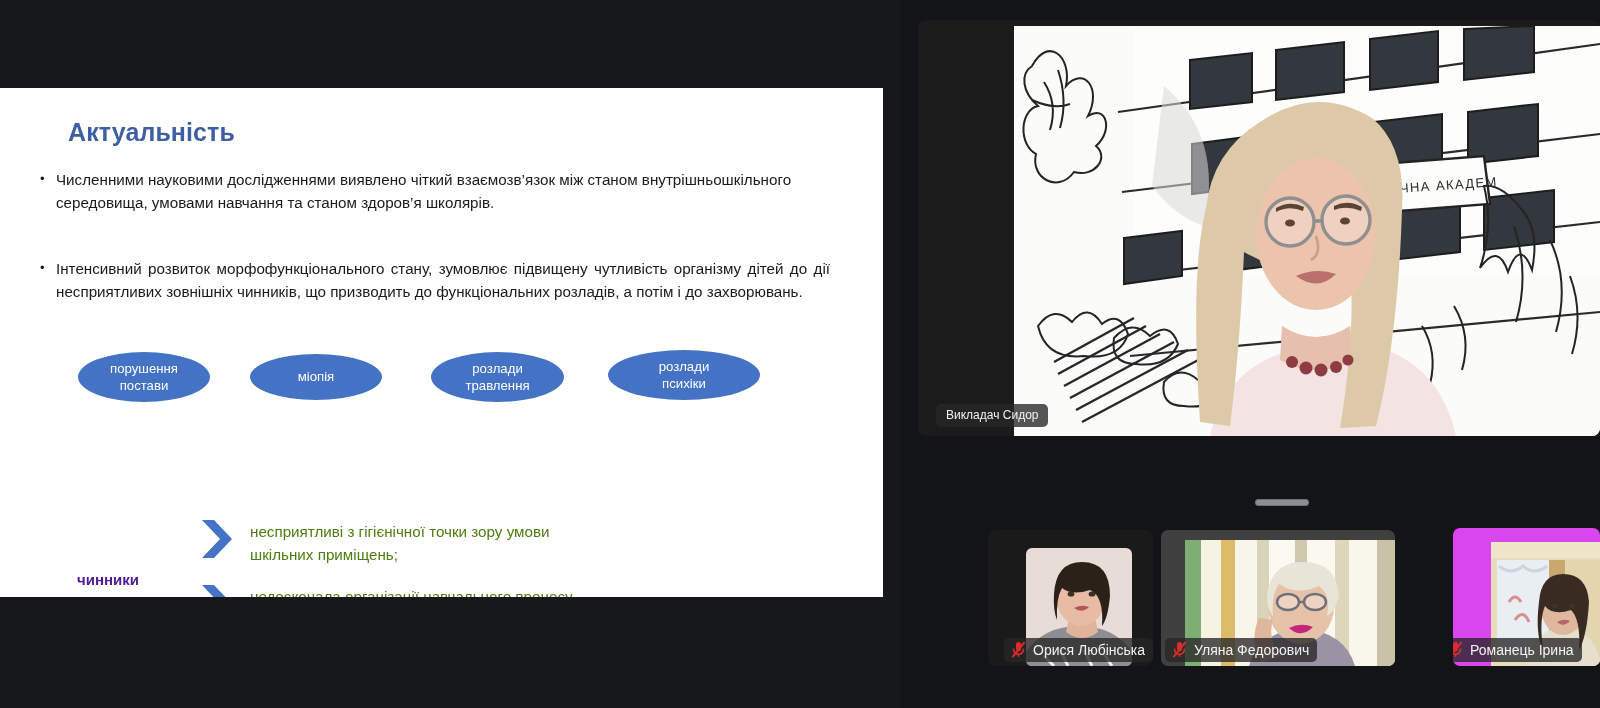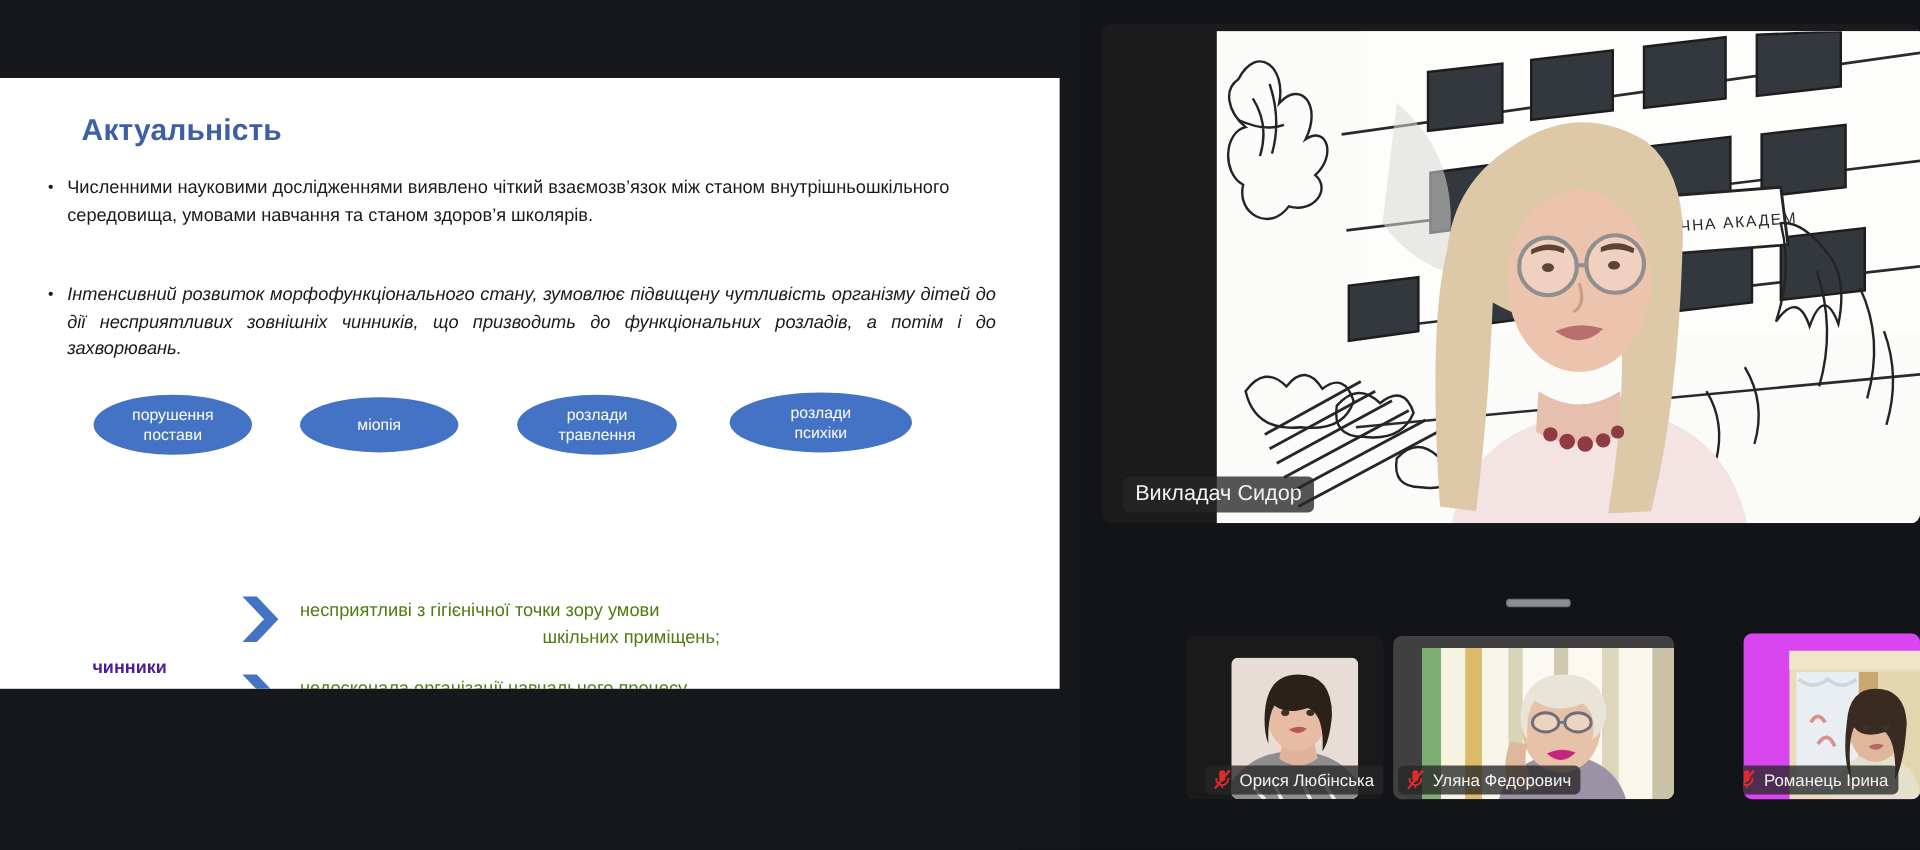--- a/index.html
+++ b/index.html
@@ -22,21 +22,21 @@
   
   #share-pane {
     position: absolute;
     left: 0; top: 0;
     width: 900px; height: 708px;
     background: #17181b;
   }
 
   #slide {
     position: absolute;
-    left: 0; top: 65px;
+    left: 0; top: 88px;
     width: 883px; height: 509px;
     background: #ffffff;
     overflow: hidden;
   }
 
   .slide-title {
     position: absolute;
     left: 68px; top: 30px;
     font-size: 25px;
     font-weight: bold;
@@ -54,21 +54,21 @@
   .bullet .dot {
     width: 16px;
     flex: 0 0 16px;
     font-size: 13px;
     line-height: 1.48;
   }
   .bullet .btext { display: block; }
 
   #bullet-1 { left: 40px; top: 81px; width: 790px; }
   #bullet-2 { left: 40px; top: 170px; width: 790px; }
-  #bullet-2 .btext { text-align: justify; font-style: italic; }
+  #bullet-2 .btext { text-align: justify; }
   #bullet-2 .btext .lastline { text-align: left; }
 
   
   .ellipse-row {
     position: absolute;
     left: 60px; top: 262px;
     width: 800px; height: 60px;
   }
   .ellipse {
     position: absolute;
@@ -109,21 +109,21 @@
     width: 38px; height: 42px;
     margin-right: 12px;
   }
   .arrow-text {
     font-size: 15.2px;
     color: #4d7c0f;
     line-height: 1.52;
     padding-top: 2px;
   }
   #arrow-item-0 .arrow-text { width: 350px; }
-  .arrow-text .l2 { display: block; text-align: right; }
+  .arrow-text .l2 { display: block; text-align: left; }
 
   
   #gallery-pane {
     position: absolute;
     left: 900px; top: 0;
     width: 700px; height: 708px;
     background: #131417;
   }
 
   #speaker-tile {
@@ -143,21 +143,21 @@
     background: #f2f2f0;
   }
 
   
   .sketch-bg { position: absolute; inset: 0; }
 
   .name-chip {
     position: absolute;
     background: rgba(38,38,38,.78);
     color: #f2f2f2;
-    font-size: 18px;
+    font-size: 12px;
     padding: 4px 10px 5px 10px;
     border-radius: 5px;
     display: flex;
     align-items: center;
     gap: 7px;
     white-space: nowrap;
   }
   #speaker-name-chip { left: 18px; bottom: 9px; }
 
   .mic-off-icon {

